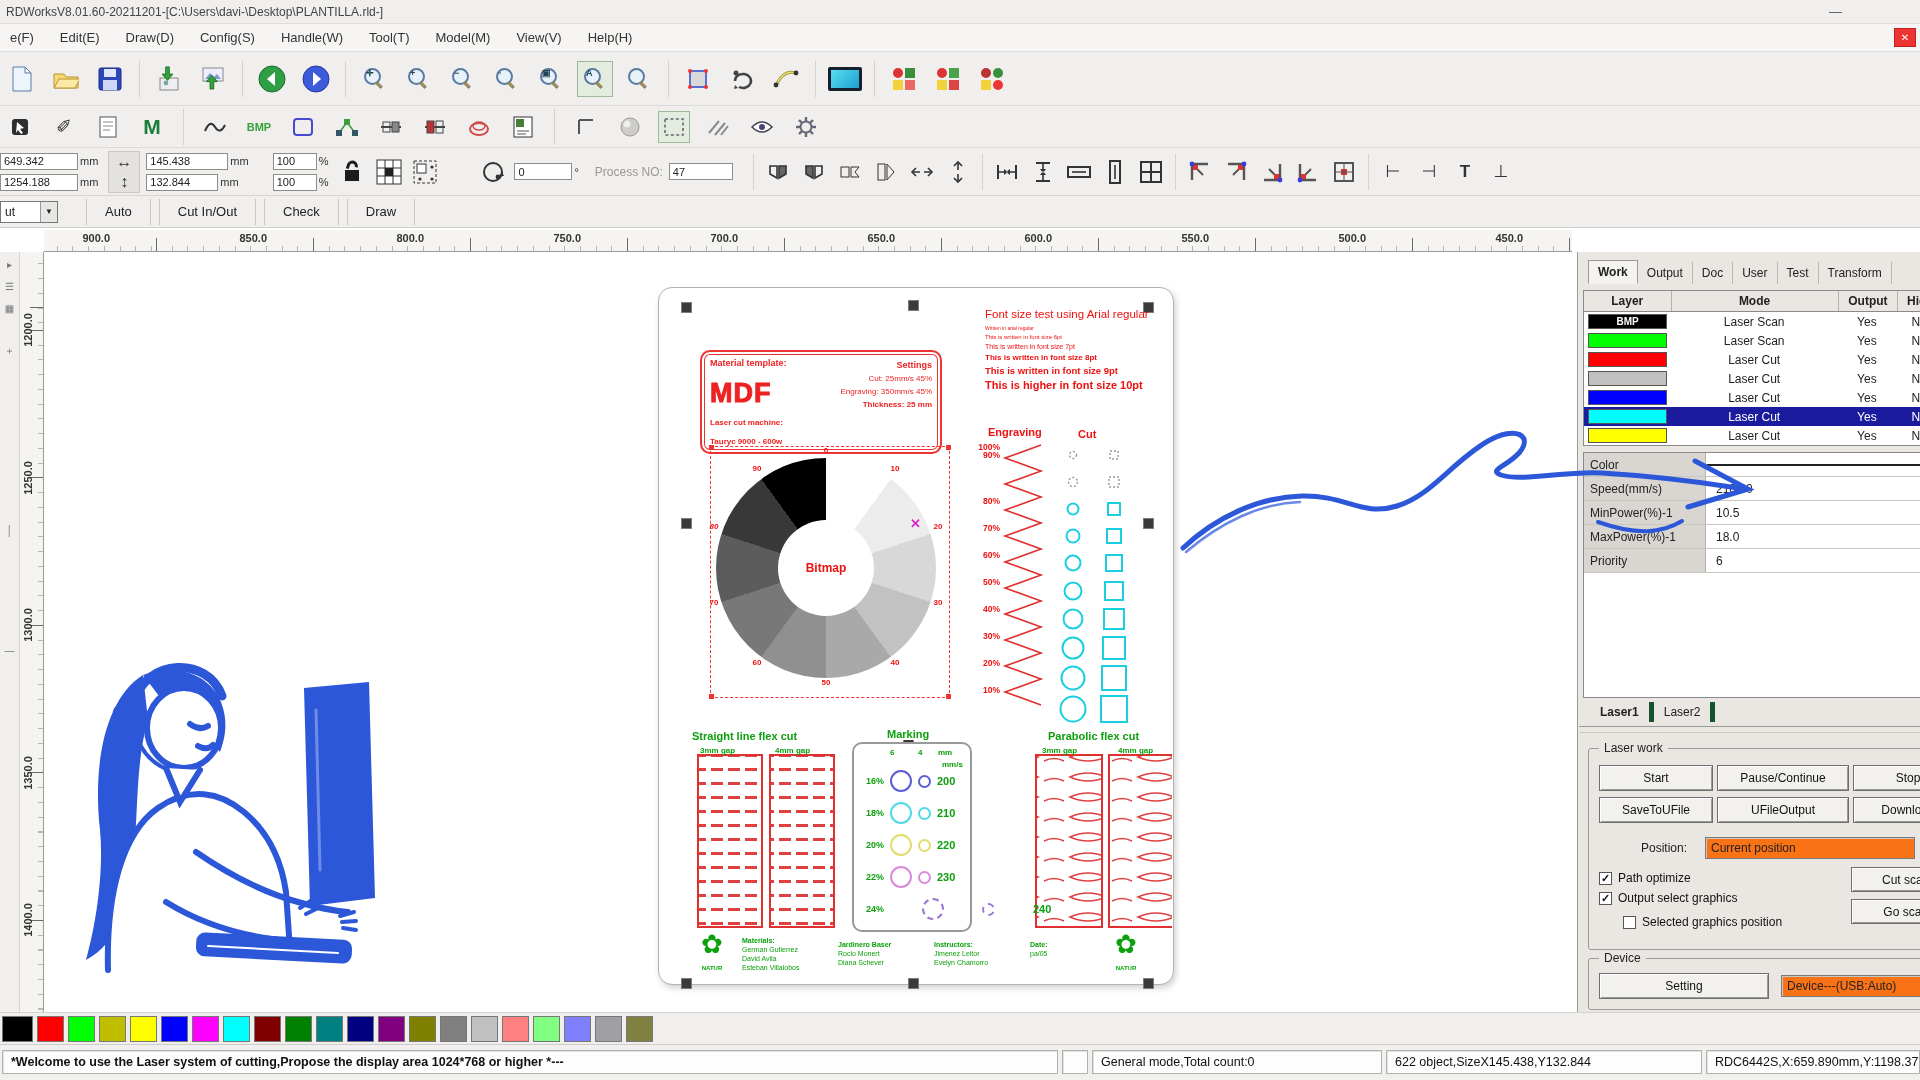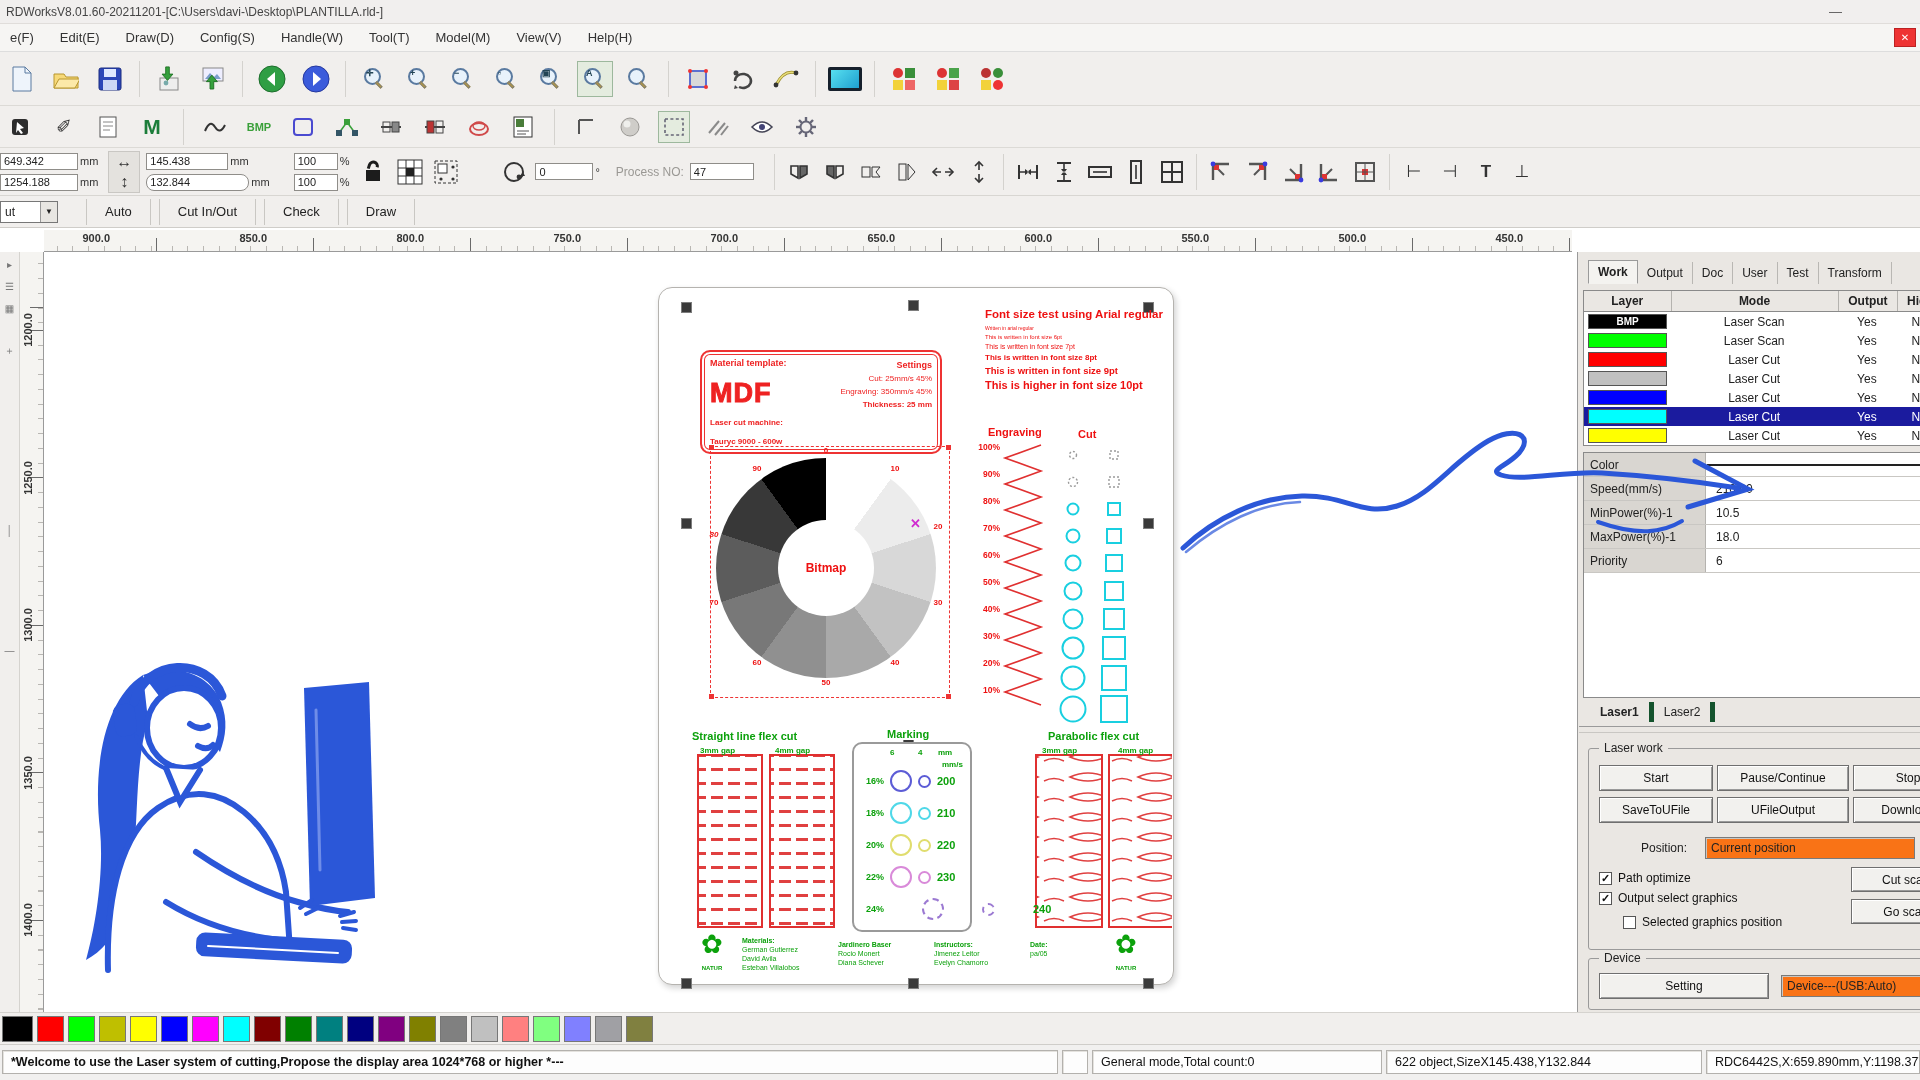--- a/index.html
+++ b/index.html
@@ -68,21 +68,21 @@
   .canvas{left:44px;top:252px;width:1528px;height:760px;background:#fff;}
   
   .board{left:658px;top:287px;width:514px;height:696px;background:#fff;border:1px solid #b5b3af;border-radius:14px;
          box-shadow:2px 3px 6px rgba(0,0,0,.18);}
   .handle{width:11px;height:11px;background:#3a3a3a;border:1px solid #7d7d7d;box-sizing:border-box;}
   .redbox{left:700px;top:350px;width:238px;height:100px;border:2px solid #e33;border-radius:10px;box-shadow:inset 0 0 0 2px #fff,inset 0 0 0 3px #e33;
           color:#e22;}
   .redbox .inner{position:absolute;inset:6px 8px;display:flex;justify-content:space-between;}
   .mdf{font-size:27px;font-weight:bold;letter-spacing:1px;color:#e22;-webkit-text-stroke:1px #e22;}
   .fonttest{left:985px;top:308px;width:180px;color:#e11;}
-  .fonttest .t{font-weight:bold;font-size:11.5px;margin-bottom:5px;}
+  .fonttest .t{font-weight:normal;font-size:11.5px;margin-bottom:5px;}
   .fs0{font-size:5px;} .fs1{font-size:6px;margin-top:3px;} .fs2{font-size:7px;margin-top:3px;}
   .fs3{font-size:8px;margin-top:3px;font-weight:bold;} .fs4{font-size:9.5px;margin-top:3px;font-weight:bold;} .fs5{font-size:11px;margin-top:3px;font-weight:bold;}
   .colhead{color:#e11;font-weight:bold;font-size:11px;}
   .englvl{position:absolute;width:38px;text-align:right;color:#e11;font-size:8.5px;font-weight:bold;}
   .donut{left:716px;top:458px;width:220px;height:220px;border-radius:50%;}
   .donut::after{content:"";position:absolute;inset:62px;background:#fff;border-radius:50%;}
   .donutlbl{color:#e11;font-weight:bold;font-size:12px;}
   .dtick{position:absolute;color:#e11;font-size:8px;font-weight:bold;width:20px;text-align:center;}
   .dashsel{border:1px dashed #e33;}
   .reddot{width:5px;height:5px;background:#e33;}
@@ -447,21 +447,21 @@
     <div class="pcol" style="background:#e4e2de;border:1px solid #c9c7c3;padding:2px;">
       <span class="picon" style="height:16px;">↔</span>
       <span class="picon" style="height:16px;">↕</span>
     </div>
     <div class="pcol">
       <div class="prow">
           <span class="field" style="width:82px;">145.438</span>
           <span class="punit">mm</span>
         </div>
       <div class="prow">
-          <span class="field" style="width:103px;border-radius:8px;">132.844</span>
+          <span class="field" style="width:72px;">132.844</span>
           <span class="punit">mm</span>
         </div>
     </div>
     <div class="pcol" style="margin-left:14px;">
       <div class="prow">
           <span class="field" style="width:44px;">100</span>
           <span class="punit">%</span>
         </div>
       <div class="prow">
           <span class="field" style="width:44px;">100</span>
@@ -701,21 +701,21 @@
     <div class="fs1">This is written in font size 6pt</div>
     <div class="fs2">This is written in font size 7pt</div>
     <div class="fs3">This is written in font size 8pt</div>
     <div class="fs4">This is written in font size 9pt</div>
     <div class="fs5">This is higher in font size 10pt</div>
   </div>
 
   <span class="ab colhead" style="left:988px;top:426px;">Engraving</span>
   <span class="ab colhead" style="left:1078px;top:428px;">Cut</span>
   <span class="ab englvl" style="left:962px;top:442px;">100%</span>
-  <span class="ab englvl" style="left:962px;top:469px;">90%</span>
+  <span class="ab englvl" style="left:962px;top:450px;">90%</span>
   <span class="ab englvl" style="left:962px;top:496px;">80%</span>
   <span class="ab englvl" style="left:962px;top:523px;">70%</span>
   <span class="ab englvl" style="left:962px;top:550px;">60%</span>
   <span class="ab englvl" style="left:962px;top:577px;">50%</span>
   <span class="ab englvl" style="left:962px;top:604px;">40%</span>
   <span class="ab englvl" style="left:962px;top:631px;">30%</span>
   <span class="ab englvl" style="left:962px;top:658px;">20%</span>
   <span class="ab englvl" style="left:962px;top:685px;">10%</span>
 
   <div class="ab dashsel" style="left:710px;top:446px;width:238px;height:250px;">
@@ -726,21 +726,21 @@
   </div>
   <div class="ab donut" id="donut" style="background: conic-gradient(rgb(255, 255, 255) 0deg, rgb(255, 255, 255) 36deg, rgb(236, 236, 236) 36deg, rgb(236, 236, 236) 72deg, rgb(216, 216, 216) 72deg, rgb(216, 216, 216) 108deg, rgb(194, 194, 194) 108deg, rgb(194, 194, 194) 144deg, rgb(169, 169, 169) 144deg, rgb(169, 169, 169) 180deg, rgb(144, 144, 144) 180deg, rgb(144, 144, 144) 216deg, rgb(120, 120, 120) 216deg, rgb(120, 120, 120) 252deg, rgb(92, 92, 92) 252deg, rgb(92, 92, 92) 288deg, rgb(56, 56, 56) 288deg, rgb(56, 56, 56) 324deg, rgb(0, 0, 0) 324deg, rgb(0, 0, 0) 360deg);">
     <span class="dtick" style="left:100px;top:-12px;">0</span>
     <span class="dtick" style="left:169px;top:6px;">10</span>
     <span class="dtick" style="left:212px;top:64px;">20</span>
     <span class="dtick" style="left:212px;top:140px;">30</span>
     <span class="dtick" style="left:169px;top:200px;">40</span>
     <span class="dtick" style="left:100px;top:220px;">50</span>
     <span class="dtick" style="left:31px;top:200px;">60</span>
     <span class="dtick" style="left:-12px;top:140px;">70</span>
-    <span class="dtick" style="left:-12px;top:72px;font-style:italic;">80</span>
+    <span class="dtick" style="left:-12px;top:64px;font-style:italic;">80</span>
     <span class="dtick" style="left:31px;top:6px;">90</span>
   </div>
   <span class="ab donutlbl" style="left:800px;top:561px;width:52px;text-align:center;">Bitmap</span>
   <span class="ab pivot" style="left:910px;top:516px;">✕</span>
 
   <svg class="ab" style="left:658px;top:287px;" width="514" height="696">
     <defs>
       <pattern id="patStraight" width="34" height="14" patternUnits="userSpaceOnUse">
         <rect x="2" y="5" width="12" height="3" fill="#e04040"></rect>
         <rect x="19" y="5" width="12" height="3" fill="#e04040"></rect>

